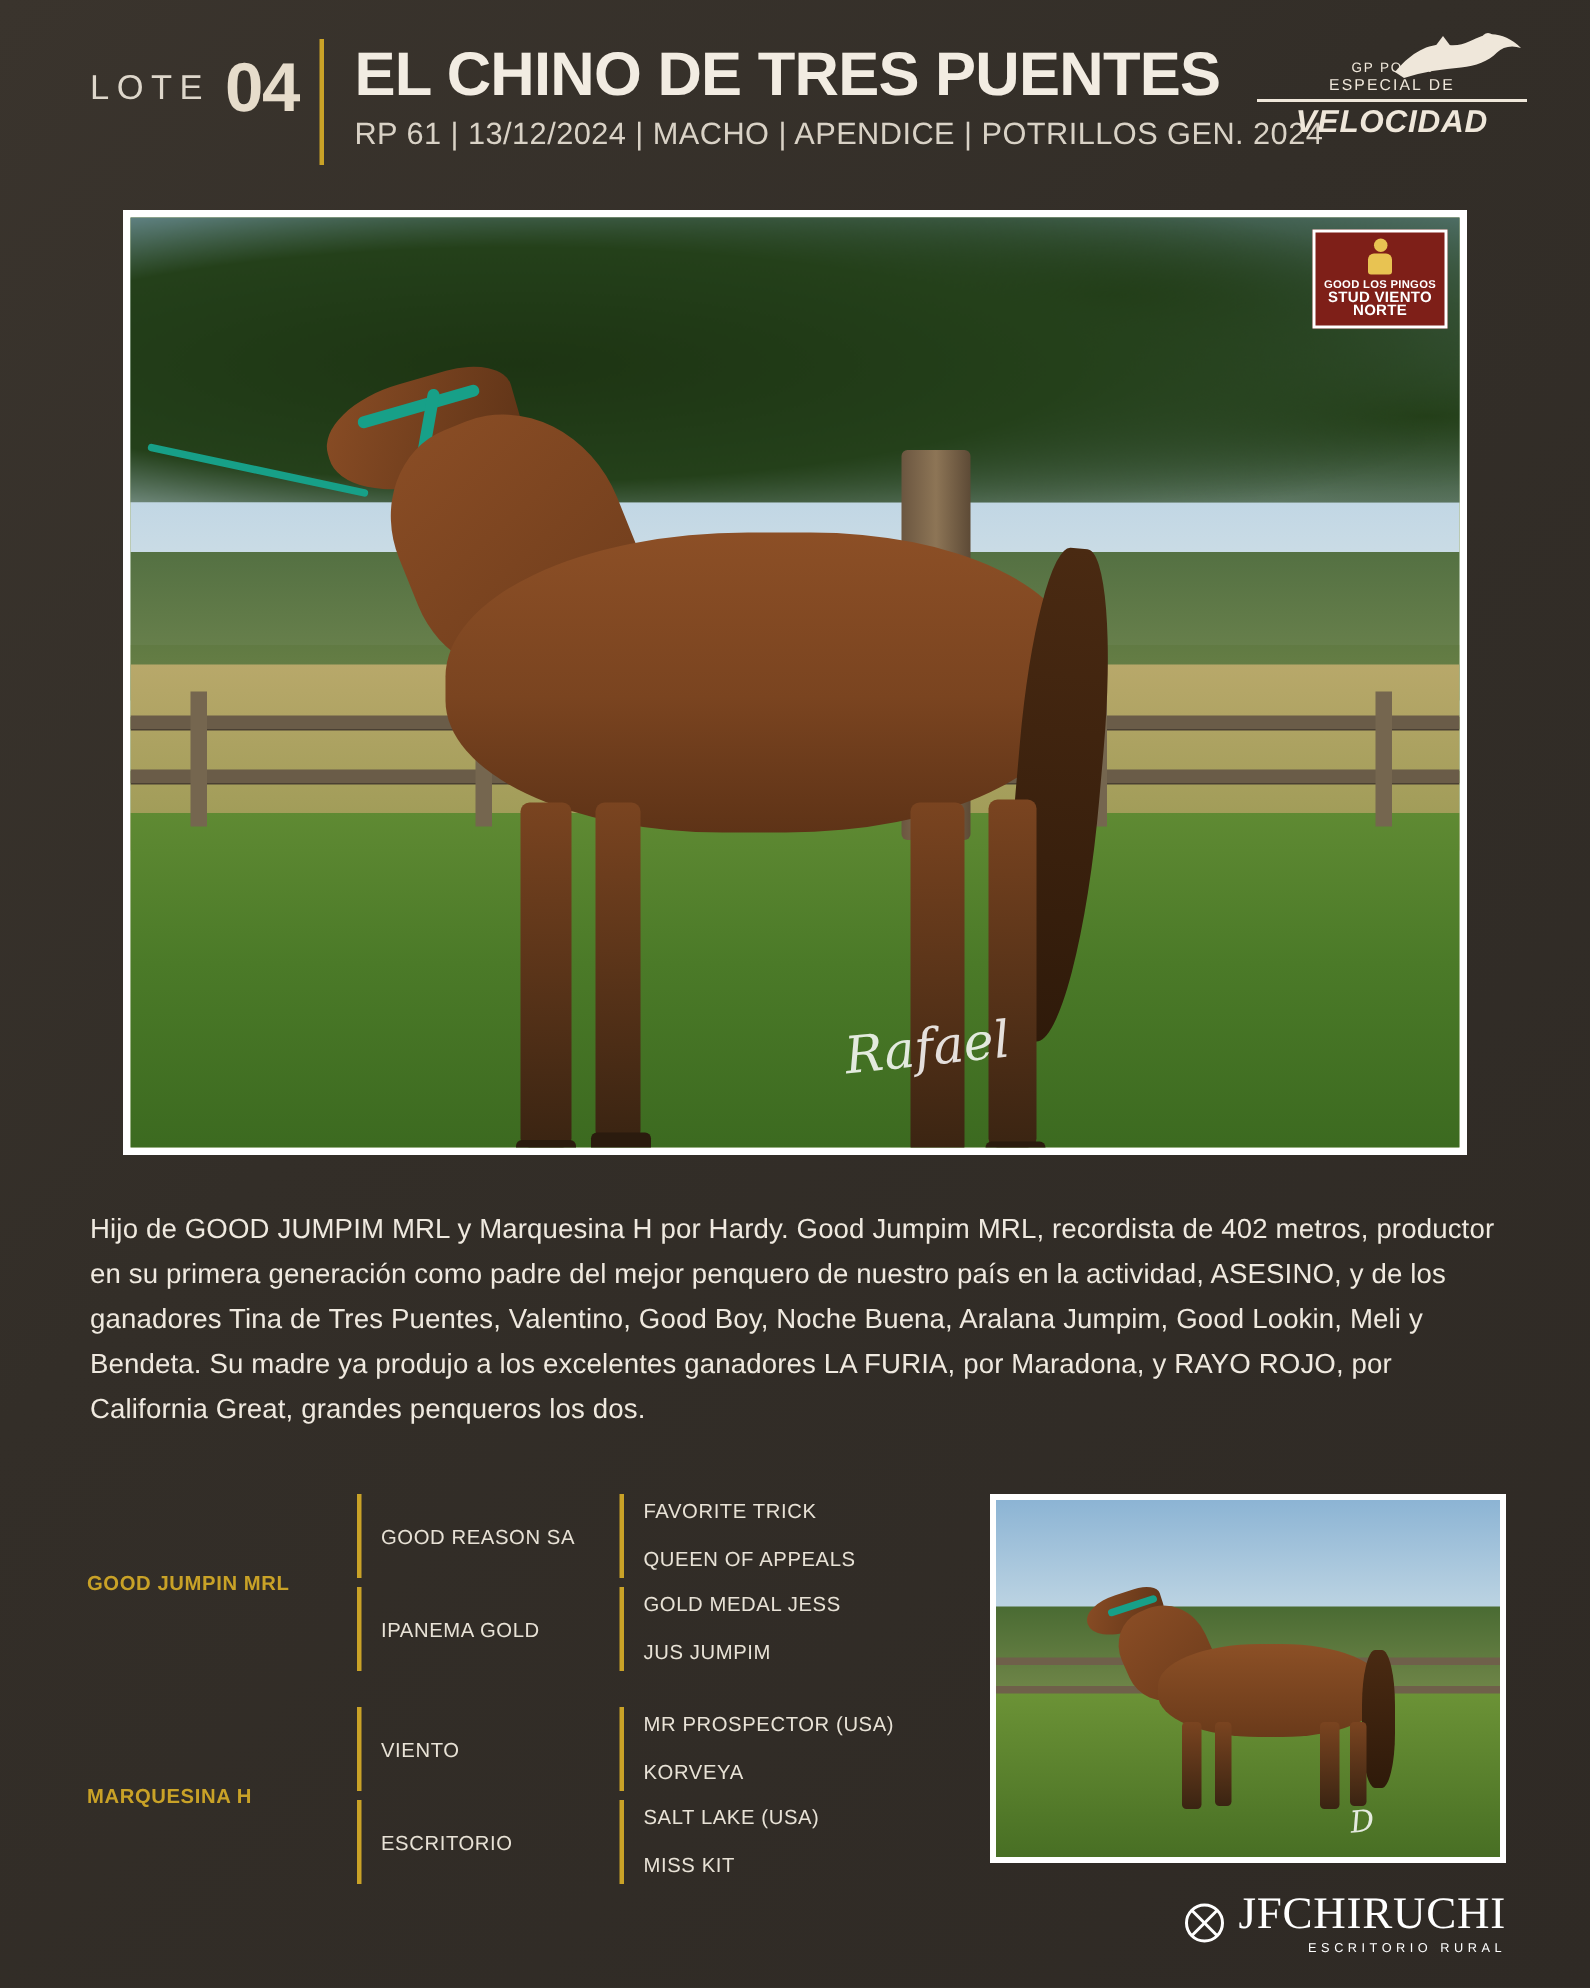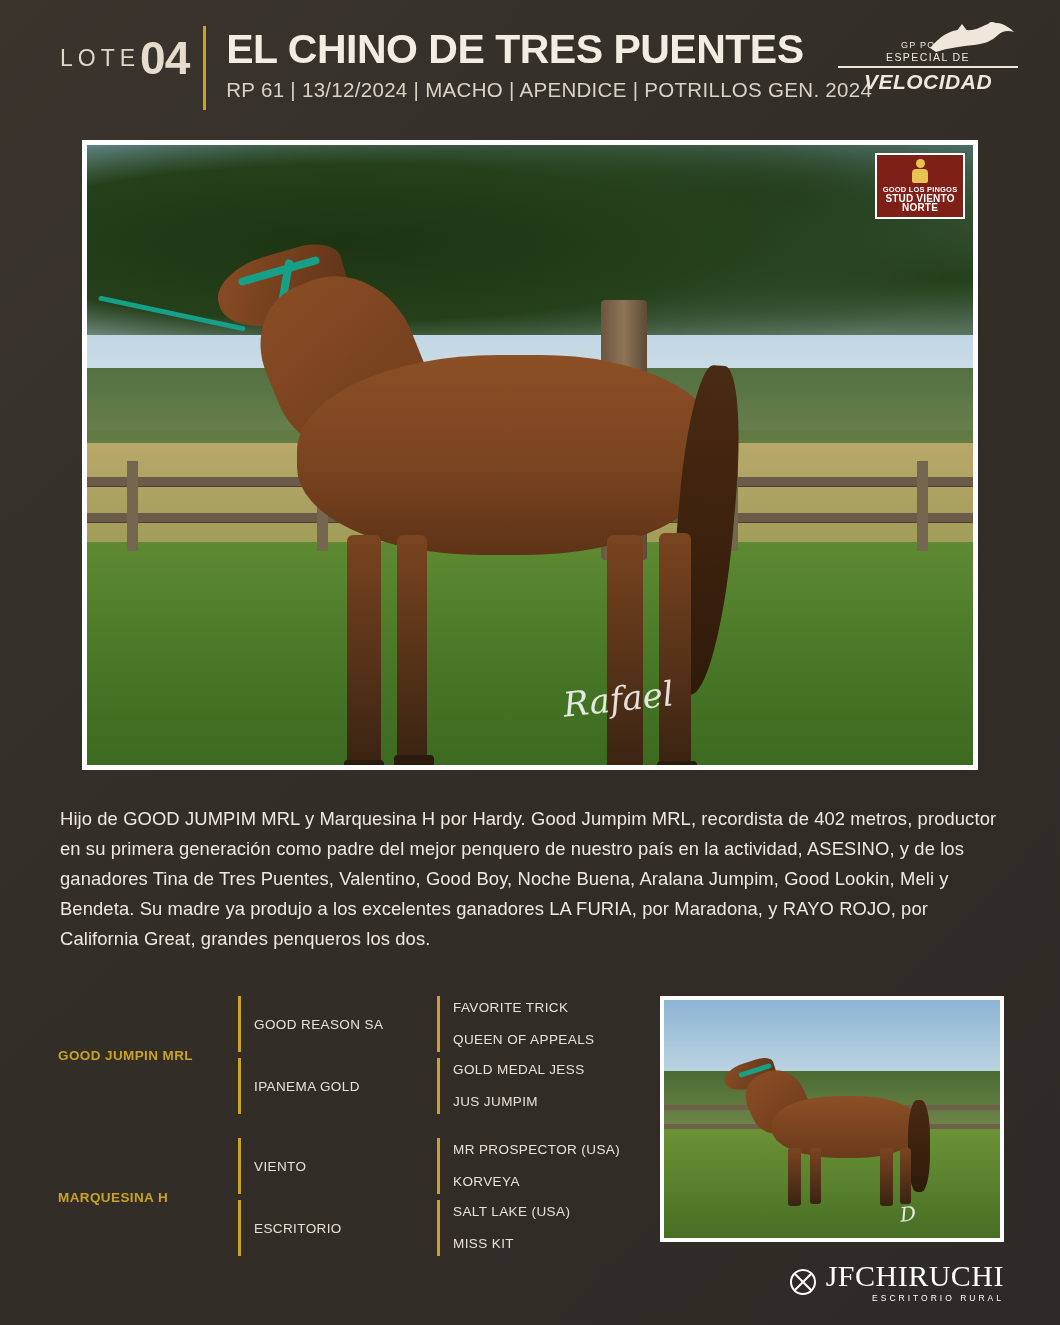--- a/index.html
+++ b/index.html
@@ -21,21 +21,21 @@
   .header {
     position: relative;
     height: 140px;
     padding: 26px 30px 0 60px;
     display: flex;
     align-items: flex-start;
   }
   .lote-block {
     display: flex;
     align-items: baseline;
-    gap: 0;
+    gap: 10px;
     padding-right: 14px;
     border-right: 3px solid #c9a227;
     height: 84px;
   }
   .lote-word {
     font-size: 23px;
     letter-spacing: 5px;
     color: #ded7cb;
     font-weight: 400;
     position: relative;
@@ -255,21 +255,21 @@
   .ped-tree { width: 610px; }
   .ped-half { display: flex; align-items: center; min-height: 118px; }
   .ped-half + .ped-half { margin-top: 24px; }
   .ped-sire-name {
     width: 180px;
     color: #c9a227;
     font-weight: 700;
     font-size: 13.5px;
     letter-spacing: .4px;
   }
-  .ped-col2 { width: 199px; }
+  .ped-col2 { width: 175px; }
   .ped-col3 { width: 230px; }
   .ped-group {
     display: flex;
     align-items: center;
     border-left: 3px solid #c9a227;
     padding-left: 13px;
     min-height: 56px;
   }
   .ped-group + .ped-group { margin-top: 6px; }
   .ped-sub {

